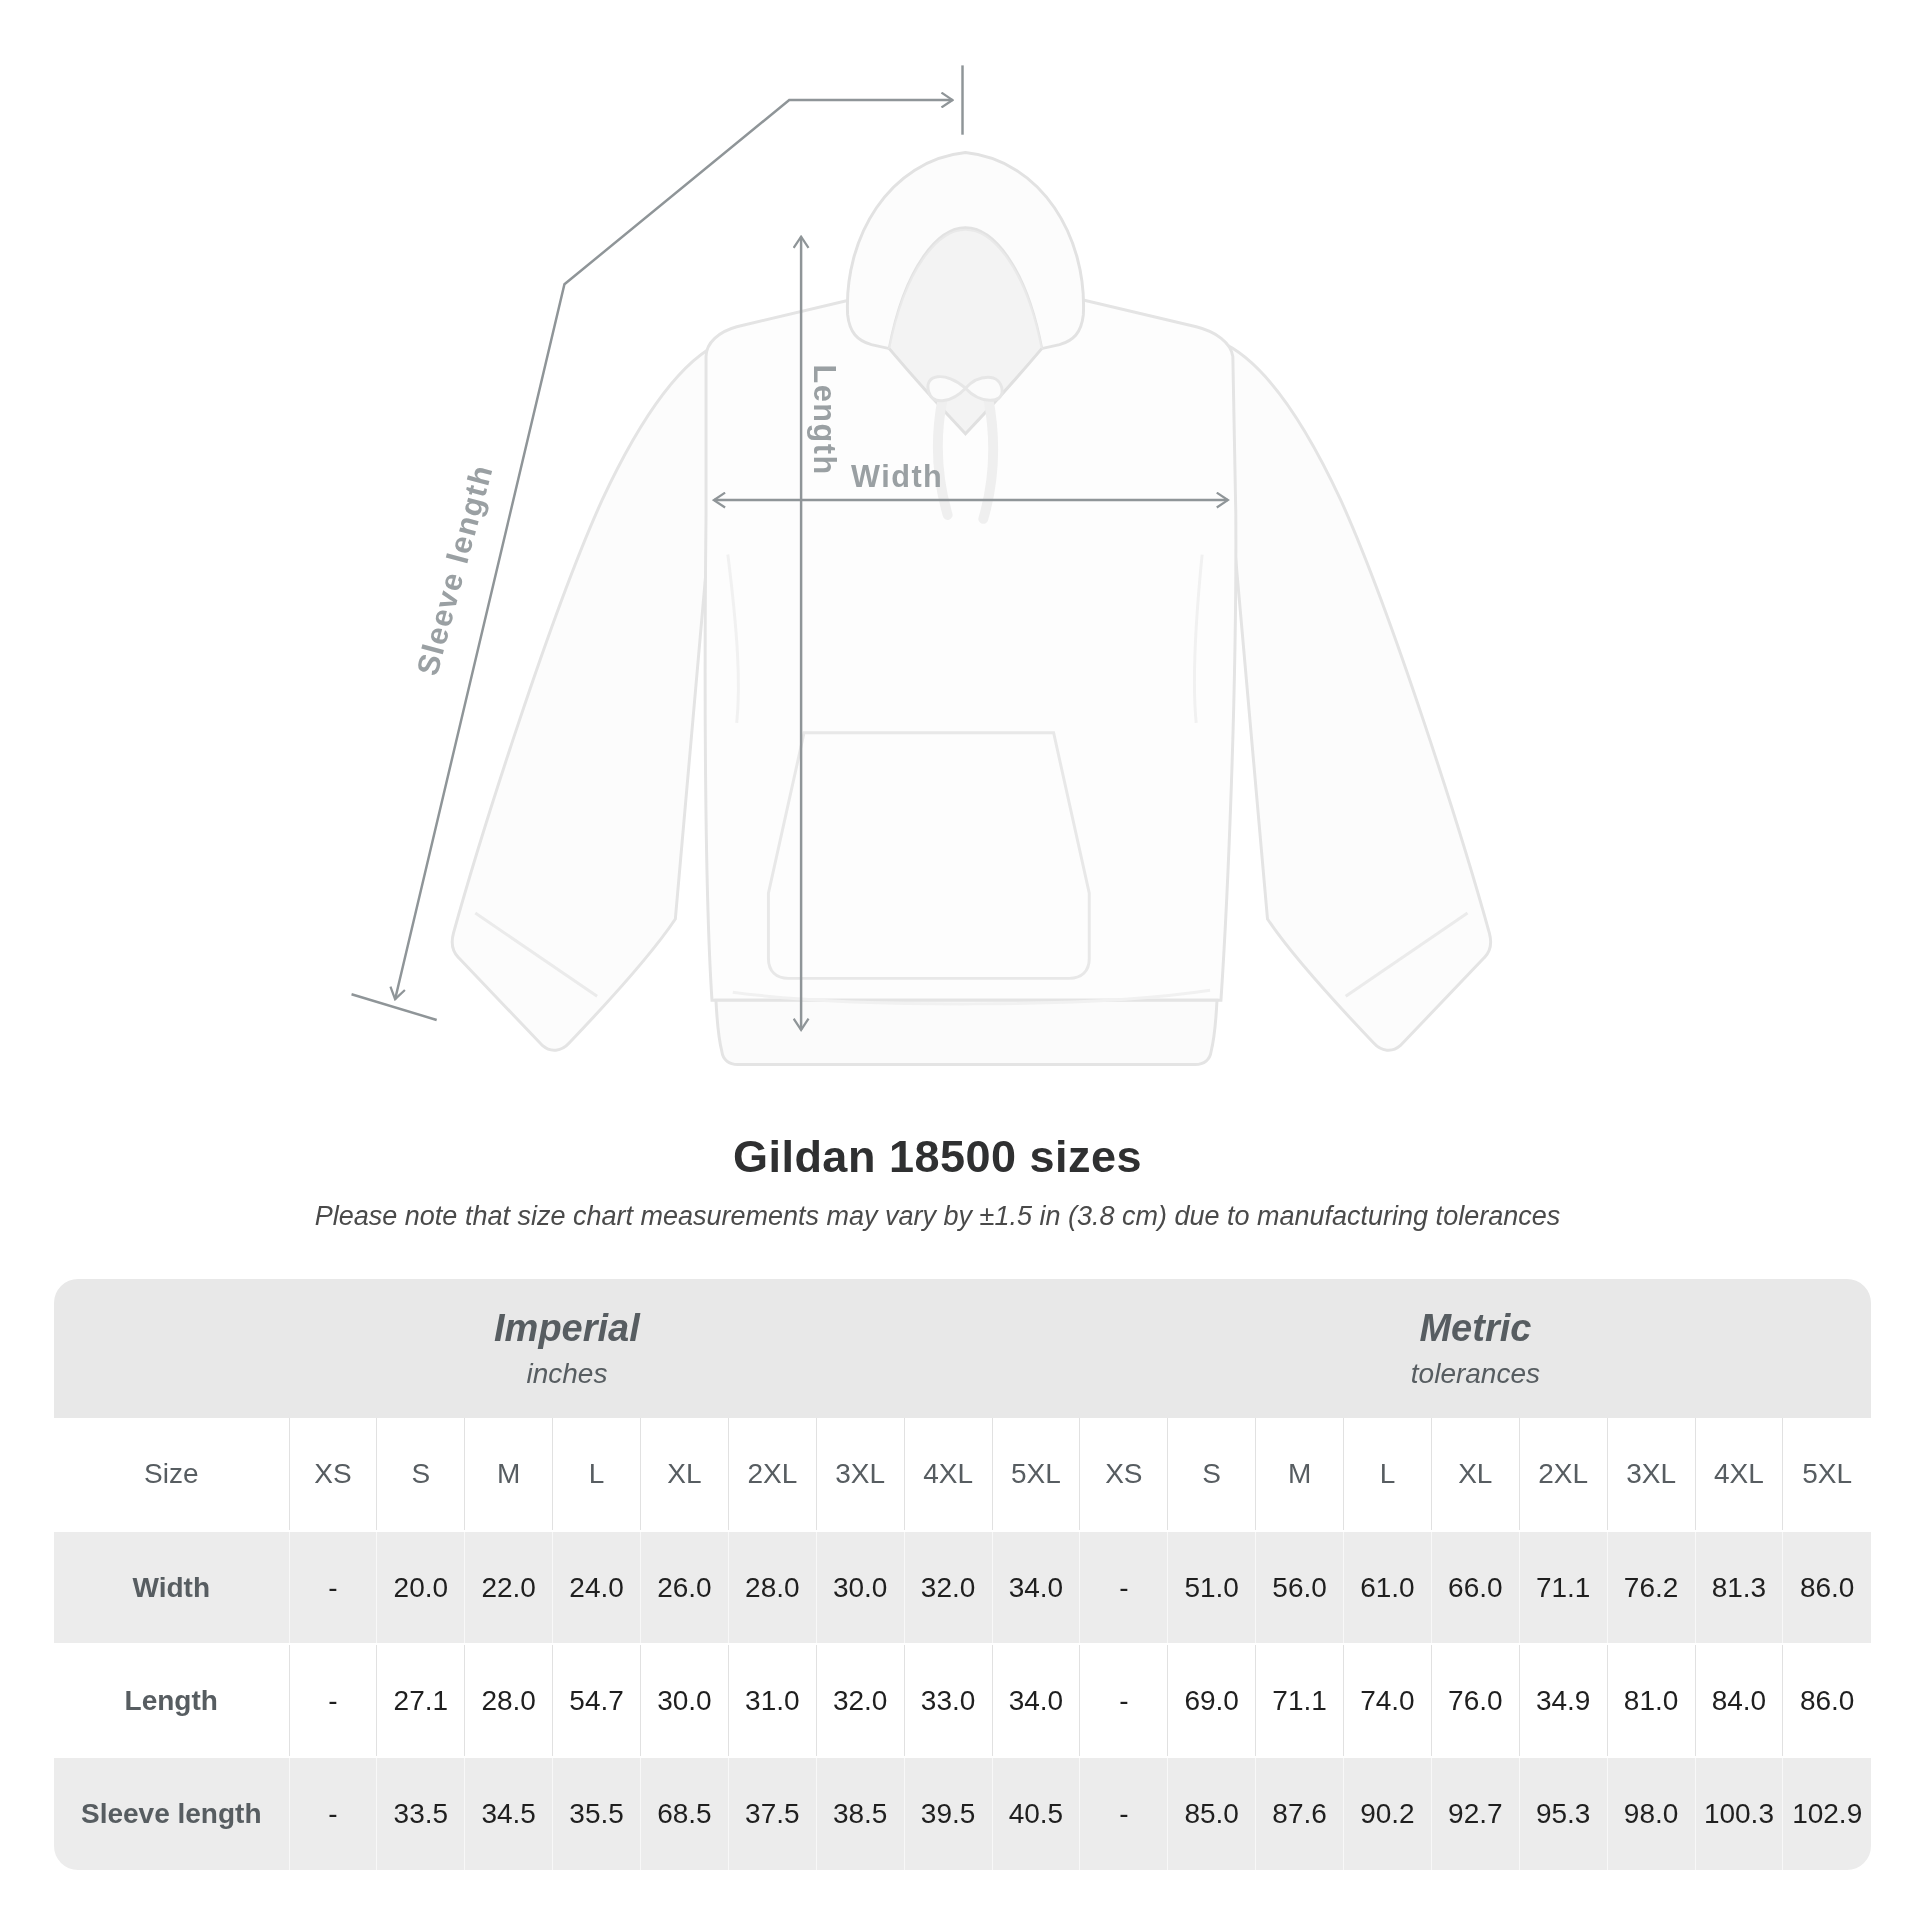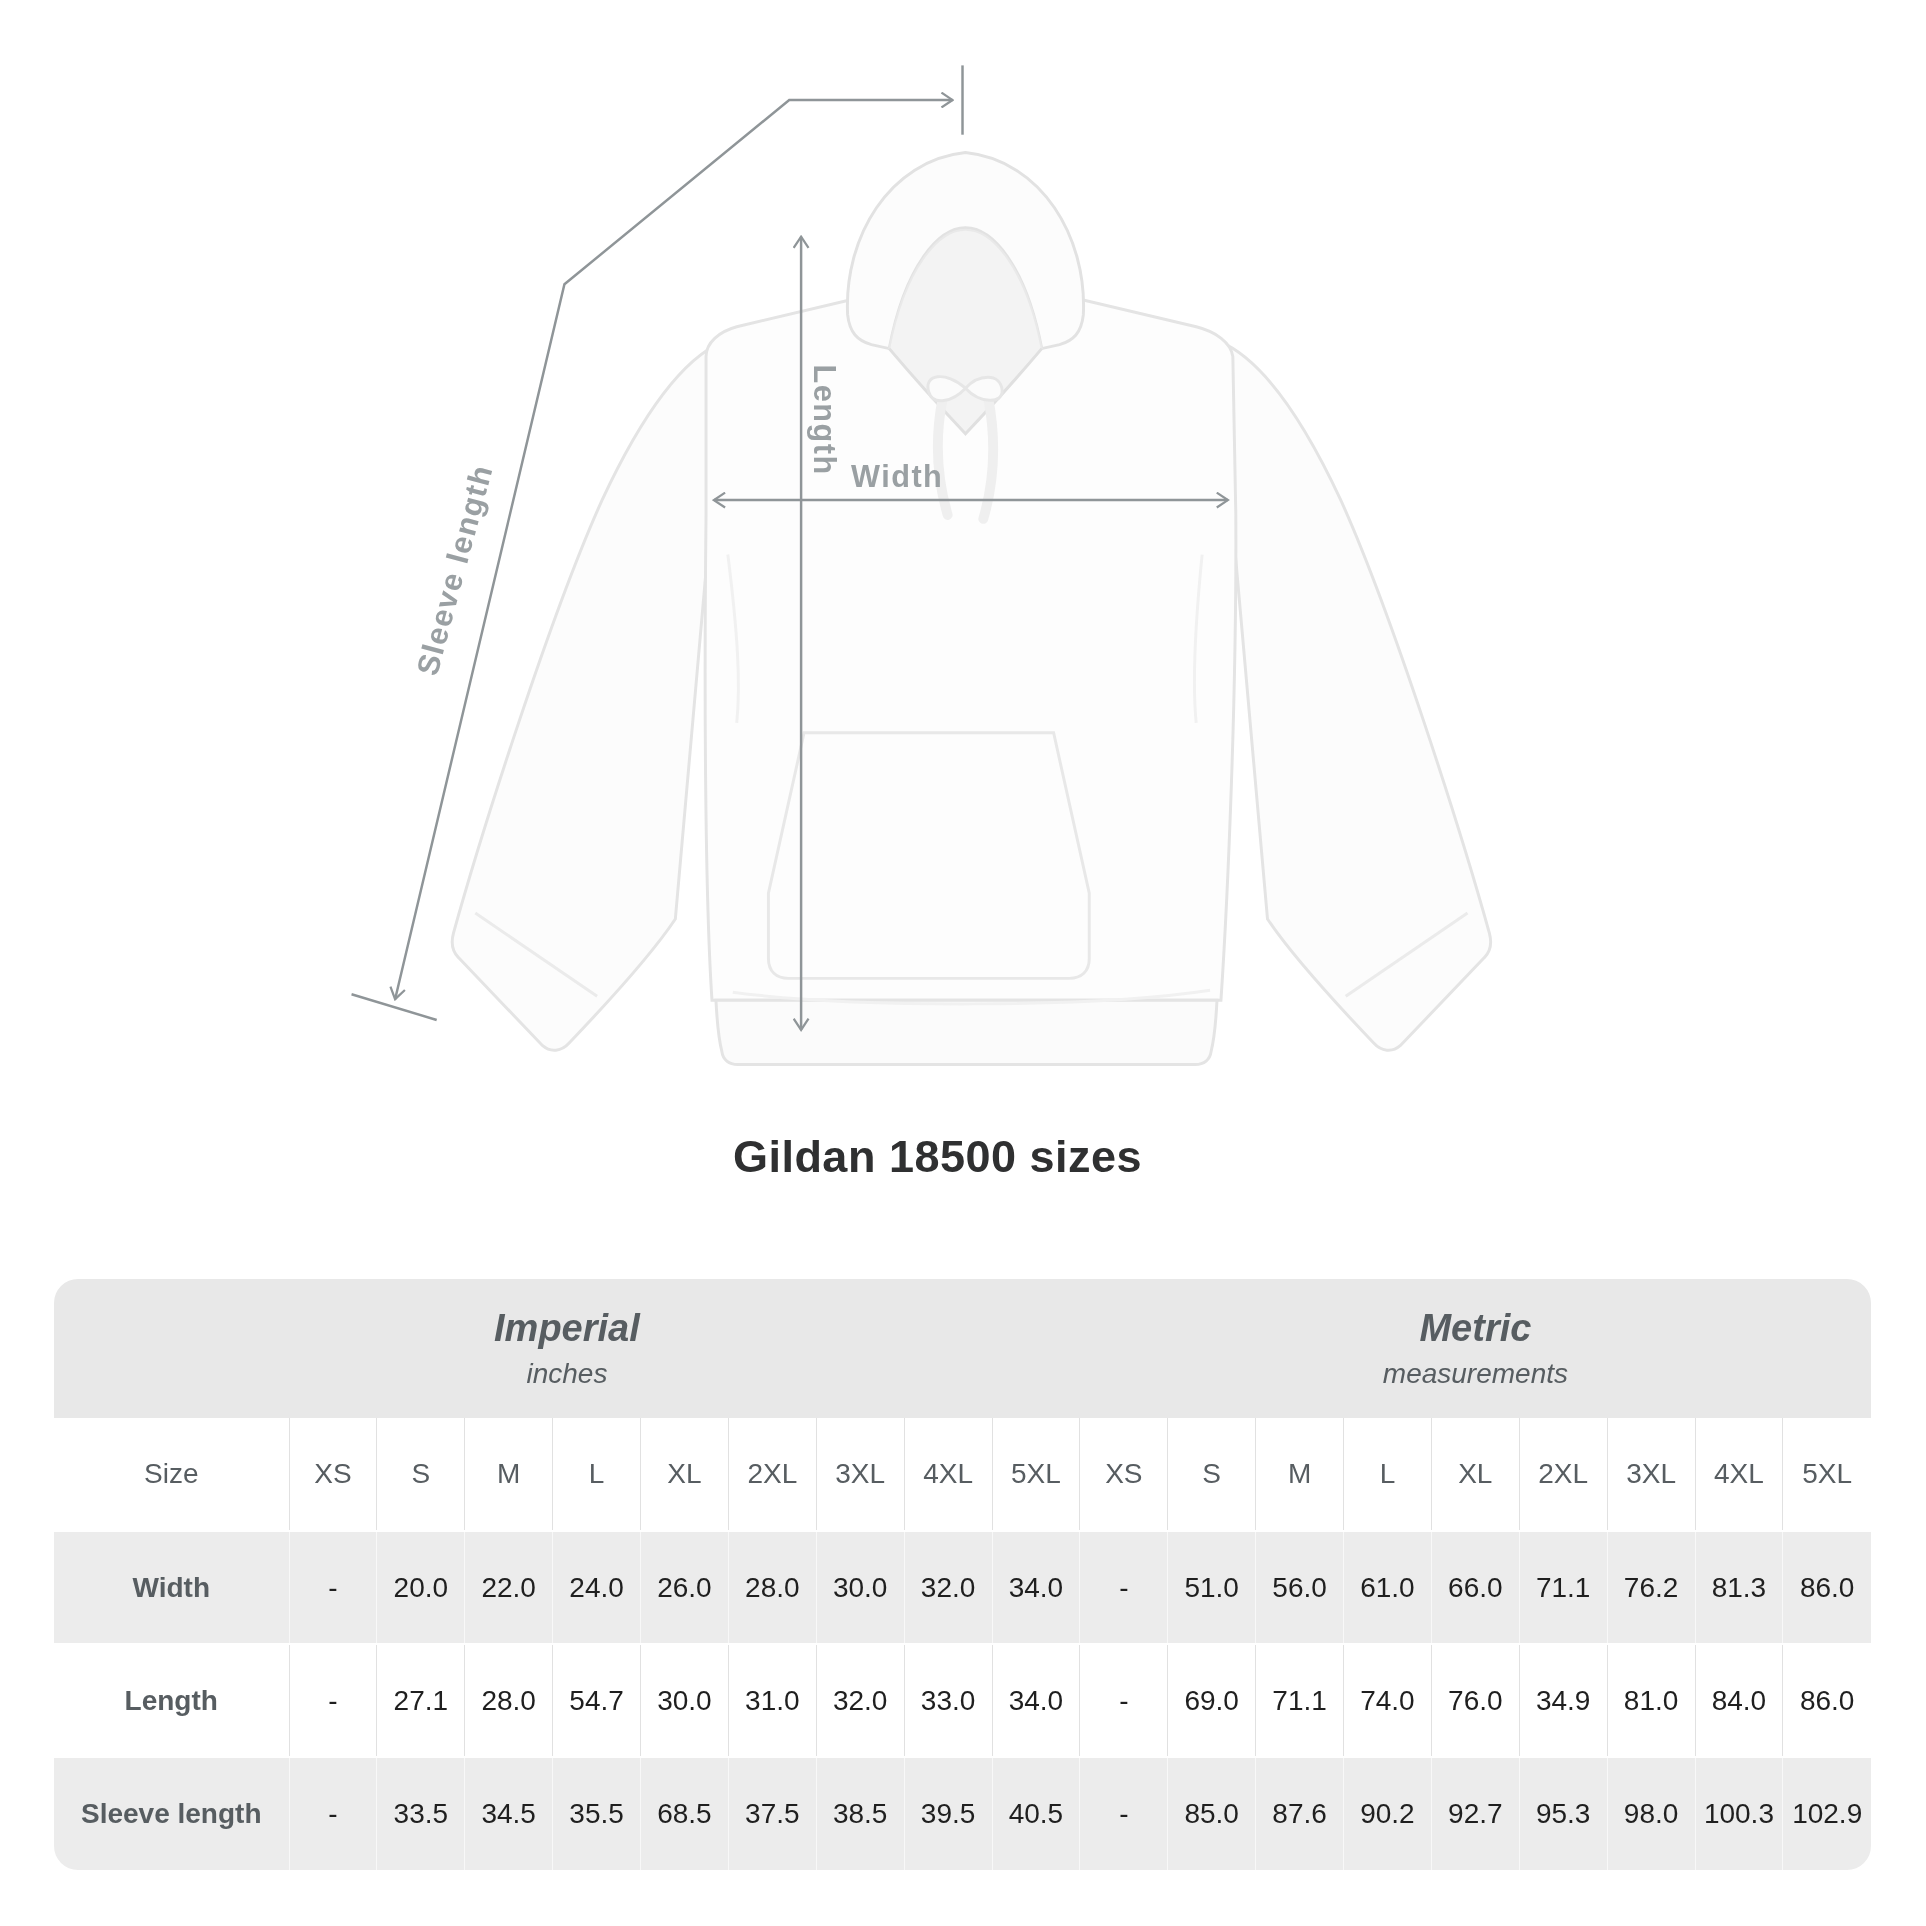--- a/index.html
+++ b/index.html
@@ -106,31 +106,32 @@
       </g>
 
       <text class="measure-label" x="906" y="492" text-anchor="middle">Width</text>
       <text class="measure-label" x="822" y="368" transform="rotate(90 822 368)">Length</text>
       <text class="measure-label" x="441" y="684" transform="rotate(-75 441 684)">Sleeve length</text>
     </svg>
   </div>
 
   <div class="heading">
     <div class="title">Gildan 18500 sizes</div>
+    <div class="subtitle">Please note that size chart measurements may vary by ±1.5 in (3.8 cm) due to manufacturing tolerances</div>
   </div>
 
   <div class="size-table">
     <div class="band">
       <div class="band-group imperial">
         <div class="group-label">Imperial</div>
         <div class="group-unit">inches</div>
       </div>
       <div class="band-group metric">
         <div class="group-label">Metric</div>
-        <div class="group-unit">measurements</div>
+        <div class="group-unit">tolerances</div>
       </div>
     </div>
 
     <table>
       <colgroup>
         <col class="label-col">
         <col>
           <col>
           <col>
           <col>

